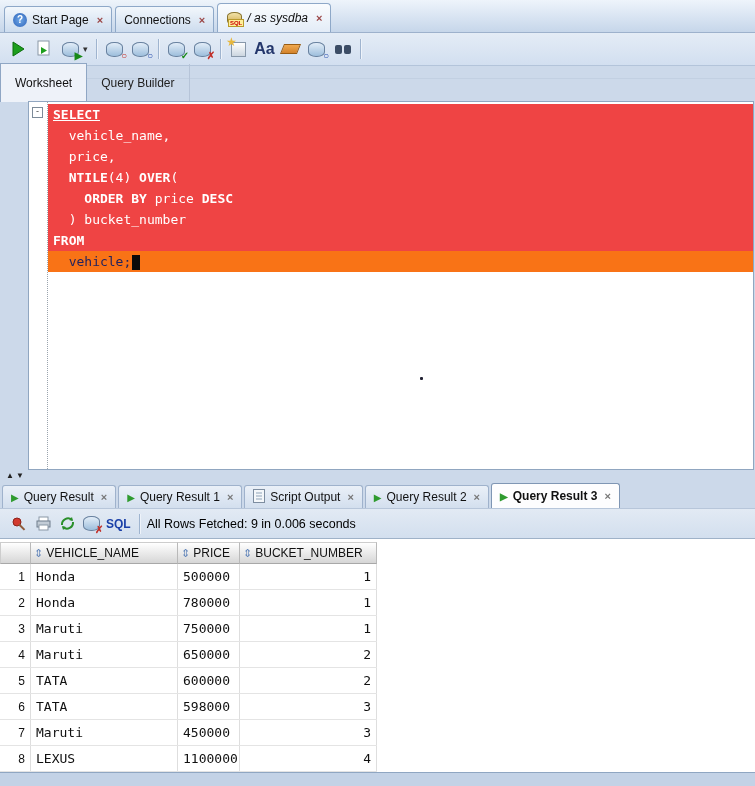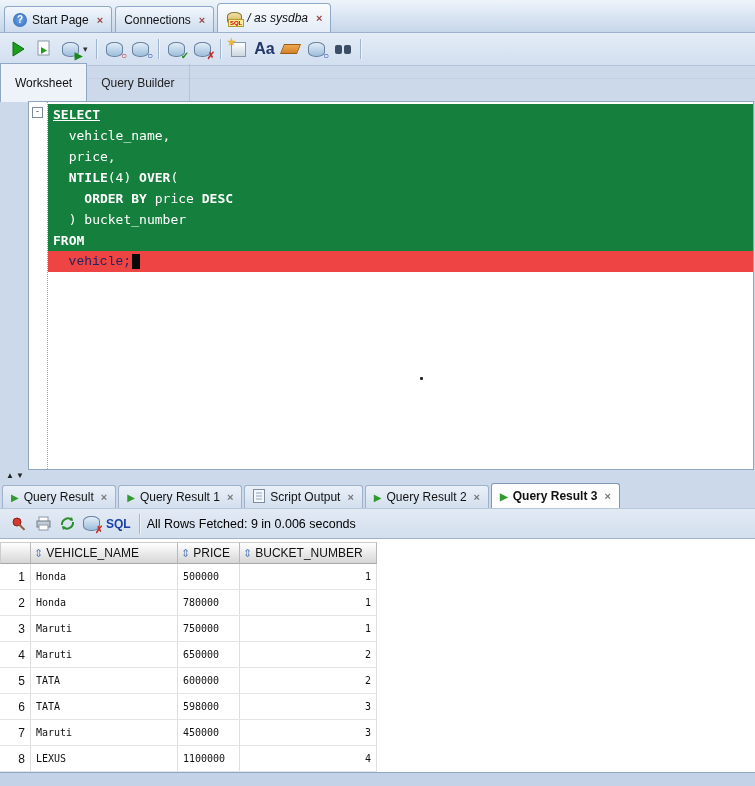--- a/index.html
+++ b/index.html
@@ -50,22 +50,22 @@
 
   
   .editor{top:101px;left:28px;width:726px;height:369px;background:#fff;
           border:1px solid #90a6c0;box-sizing:border-box;}
   .gutter{position:absolute;left:0;top:0;bottom:0;width:18px;border-right:1px dotted #9aa4ae;background:#fff;}
   .foldbox{position:absolute;left:3px;top:5px;width:9px;height:9px;border:1px solid #7d8b99;
            font-size:9px;line-height:7px;text-align:center;color:#444;background:#fff;}
   .code-area{position:absolute;left:19px;top:2px;right:0;font-family:"DejaVu Sans Mono",monospace;
              font-size:13px;}
   .code-line{height:21px;line-height:21px;white-space:pre;padding-left:5px;}
-  .code-line.selected{background:#15803d;color:#fff;}
-  .code-line.current{background:#ef4444;color:#23235e;font-family:Liberation Mono, monospace;}
+  .code-line.selected{background:#ef4444;color:#fff;}
+  .code-line.current{background:#f97316;color:#23235e;}
   .kw{font-weight:bold;}
   .u{text-decoration:underline;}
   .caret{display:inline-block;width:8px;height:15px;background:#0a0a0a;vertical-align:middle;margin-left:1px;}
   .straydot{left:420px;top:377px;width:3px;height:3px;background:#223;border-radius:1px;}
 
   
   .splitter{top:470px;left:0;width:755px;height:12px;display:flex;align-items:center;padding-left:6px;box-sizing:border-box;}
   .splitter span{font-size:8px;line-height:8px;color:#222;margin-right:2px;}
 
   
@@ -86,21 +86,21 @@
 
   
   .gridpanel{top:538px;left:0;width:755px;height:234px;background:#fff;border-top:1px solid #9fb2c8;box-sizing:border-box;}
   .ghead{position:absolute;top:3px;left:0;display:grid;grid-template-columns:31px 147px 62px 137px;height:22px;}
   .hcell{background:linear-gradient(#ffffff,#d6d6d6);border-right:1px solid #b9b9b9;border-bottom:1px solid #a8a8a8;
          border-top:1px solid #cdcdcd;display:flex;align-items:center;gap:3px;padding-left:3px;font-size:12px;box-sizing:border-box;}
   .hcell:first-child{border-left:1px solid #cdcdcd;}
   .sorticon{color:#5c7fae;color:#5f83b9;font-size:11px;}
   .grows{position:absolute;top:25px;left:0;}
   .grid-row{display:grid;grid-template-columns:31px 147px 62px 137px;height:25px;border-bottom:1px solid #e4e4e4;}
-  .cell{border-right:1px solid #dedede;font-family:"DejaVu Sans Mono",monospace;font-size:10px;
+  .cell{border-right:1px solid #dedede;font-family:"DejaVu Sans Mono",monospace;font-size:13px;
         display:flex;align-items:center;padding:0 5px;box-sizing:border-box;color:#101010;}
   .c0{justify-content:flex-end;font-family:"Liberation Sans",sans-serif;font-size:12px;}
   .c3{justify-content:flex-end;}
 
   .bottomstrip{top:772px;left:0;width:755px;height:14px;background:#c3d2e6;border-top:1px solid #8fa6c2;box-sizing:border-box;}
 </style>
 </head>
 <body>
 
 <div class="abs toptabs">

